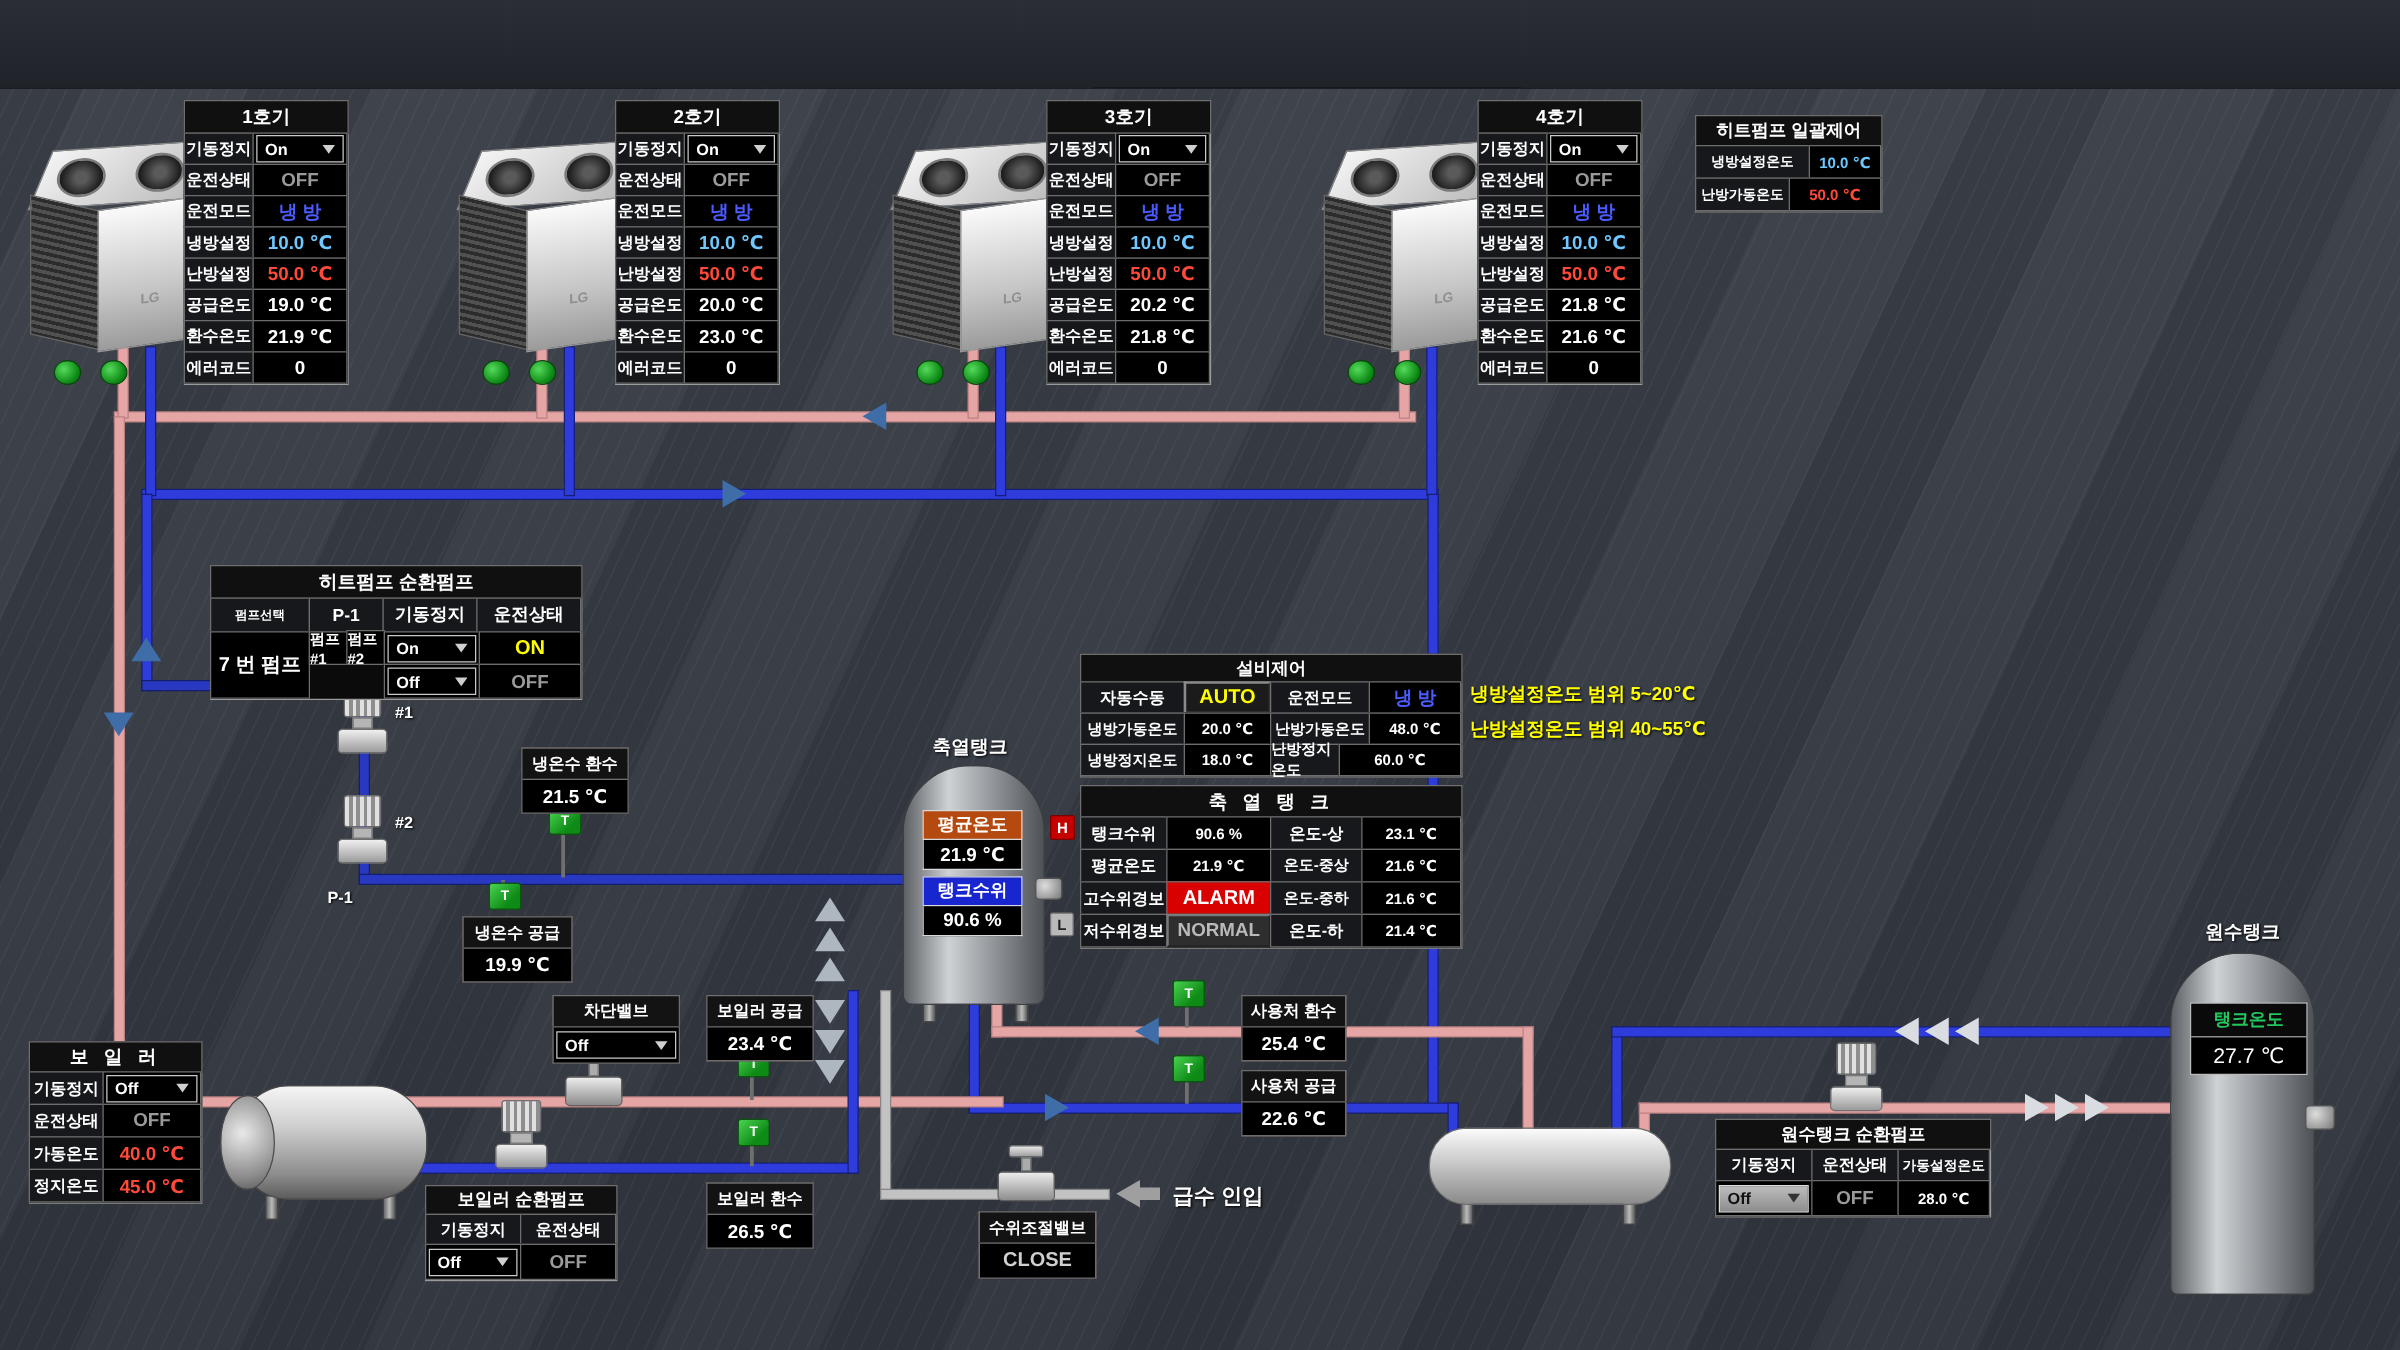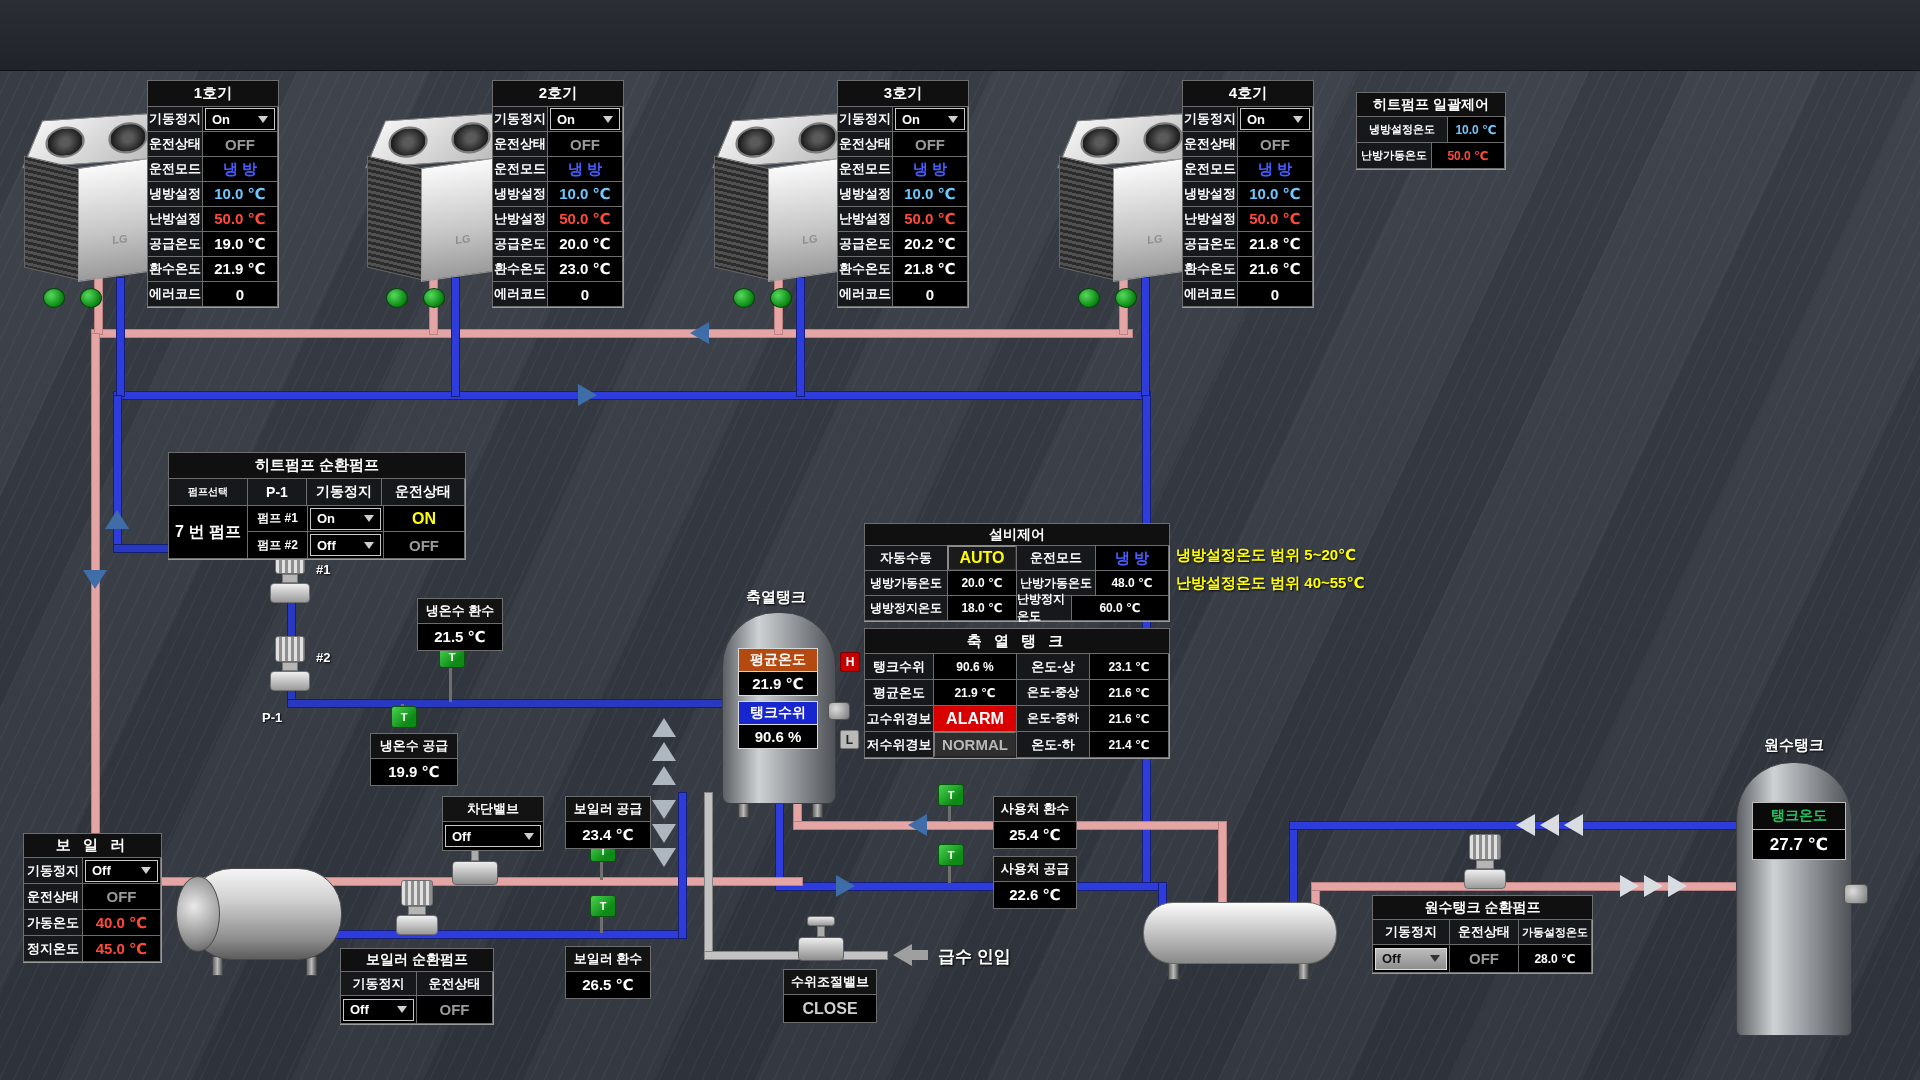--- a/index.html
+++ b/index.html
@@ -385,21 +385,21 @@
 <div class="panel" style="left:168px;top:452px;width:298px">
   <div class="ptitle" style="height:27px">히트펌프 순환펌프</div>
   <div class="prow" style="height:28px">
     <div class="cL" style="width:80px;font-size:10px">펌프선택</div>
     <div class="cL" style="width:60px;font-size:14px">P-1</div>
     <div class="cL" style="width:76px;font-size:14px">기동정지</div>
     <div class="cL" style="flex:1;font-size:14px">운전상태</div>
   </div>
   <div class="prow" style="height:54px">
     <div class="cV" style="width:80px;font-size:16px">7 번 펌프</div>
-    <div style="width:60px;display:flex;flex-direction:column">
+    <div style="width:60px;display:flex;">
       <div class="cV sm" style="height:27px;margin-left:-1px">펌프 #1</div>
       <div class="cV sm" style="height:28px;margin-left:-1px;margin-top:-1px">펌프 #2</div>
     </div>
     <div style="width:76px;display:flex;flex-direction:column">
       <div class="cV" style="height:27px;margin-left:-1px;padding:0">
           <div class="dd">
             <span>On</span>
             <span class="chev"></span>
           </div>
         </div>
@@ -618,21 +618,21 @@
 
 <div class="hex" style="left:1143px;top:902px;width:192px;height:60px"></div>
 <div class="tleg" style="left:1168px;top:960px"></div>
 <div class="tleg" style="left:1298px;top:960px"></div>
 
 <div class="flabel" style="left:1764px;top:736px;font-size:15px">원수탱크</div>
 <div class="tankv" style="left:1736px;top:762px;width:114px;height:272px;border-radius:56px 56px 6px 6px"></div>
 <div class="nozzle" style="left:1844px;top:884px;width:22px;height:18px"></div>
 <div class="abs z6" style="left:1752px;top:802px;width:92px;border:1px solid #bbb">
   <div style="height:26px;display:flex;align-items:center;justify-content:center;background:#0a0a0a;border-bottom:1px solid #bbb;color:#22c55e;font-weight:bold;font-size:14px">탱크온도</div>
-  <div style="height:29px;display:flex;align-items:center;justify-content:center;background:#000;color:#fff;font-weight:bold;font-size:17px">27.7 ℃</div>
+  <div style="height:29px;display:flex;align-items:center;justify-content:center;background:#000;color:#fff;font-weight:normal;font-size:17px">27.7 ℃</div>
 </div>
 
 <div class="pumpv" style="left:1464px;top:834px;width:42px">
     <div class="pv-motor"></div>
     <div class="pv-neck"></div>
     <div class="pv-body"></div>
   </div>
 <div class="panel" style="left:1372px;top:895px;width:221px">
   <div class="ptitle" style="height:25px;font-size:14px">원수탱크 순환펌프</div>
   <div class="prow" style="height:26px">

